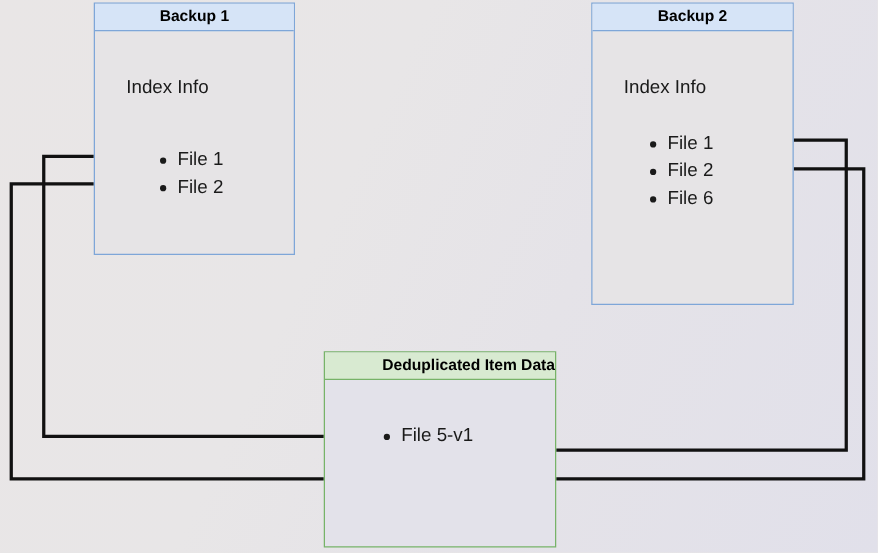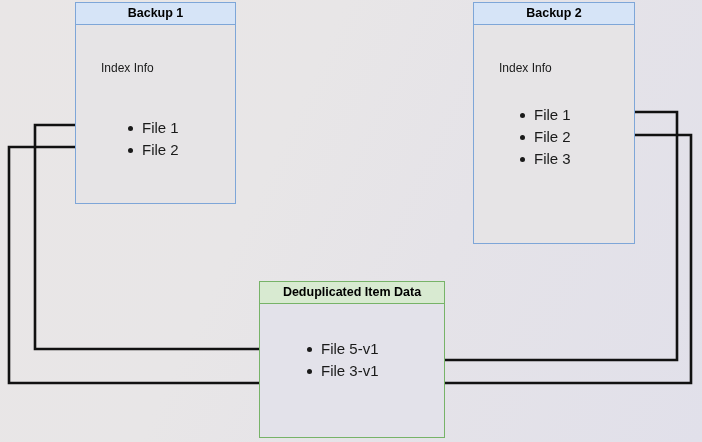--- a/index.html
+++ b/index.html
@@ -38,28 +38,29 @@
     background: #d6e4f7;
     border-bottom: 1.6px solid #7ea6d8;
   }
   .node.green {
     border-color: #77b368;
     background: #e3e2ea;
   }
   .node.green .node-header {
     background: #d8ead1;
     border-bottom-color: #77b368;
+    text-align: right;
   }
   .node-body {
     position: relative;
     height: calc(100% - 22px);
   }
   .index-label {
     position: absolute;
-    font-size: 12px;
+    font-size: 15px;
     color: #1a1a1a;
     white-space: nowrap;
   }
   .file-list {
     position: absolute;
     margin: 0;
     padding: 0;
     list-style: none;
   }
   .file-list li {
@@ -124,28 +125,27 @@
     </div>
   </div>
 
   <div class="node" style="left:473px; top:2px; width:162px; height:242px;">
     <div class="node-header">Backup 2</div>
     <div class="node-body">
       <div class="index-label" style="left:25px; top:36px;">Index Info</div>
       <ul class="file-list" style="left:44px; top:79px;">
         <li>File 1</li>
         <li>File 2</li>
-        <li>File 3</li>
+        <li>File 6</li>
       </ul>
     </div>
   </div>
 
   <div class="node green" style="left:259px; top:281px; width:186px; height:157px;">
     <div class="node-header">Deduplicated Item Data</div>
     <div class="node-body">
       <ul class="file-list" style="left:45px; top:34px;">
         <li>File 5-v1</li>
-        <li>File 3-v1</li>
       </ul>
     </div>
   </div>
 
 </div>
 
 </body></html>

